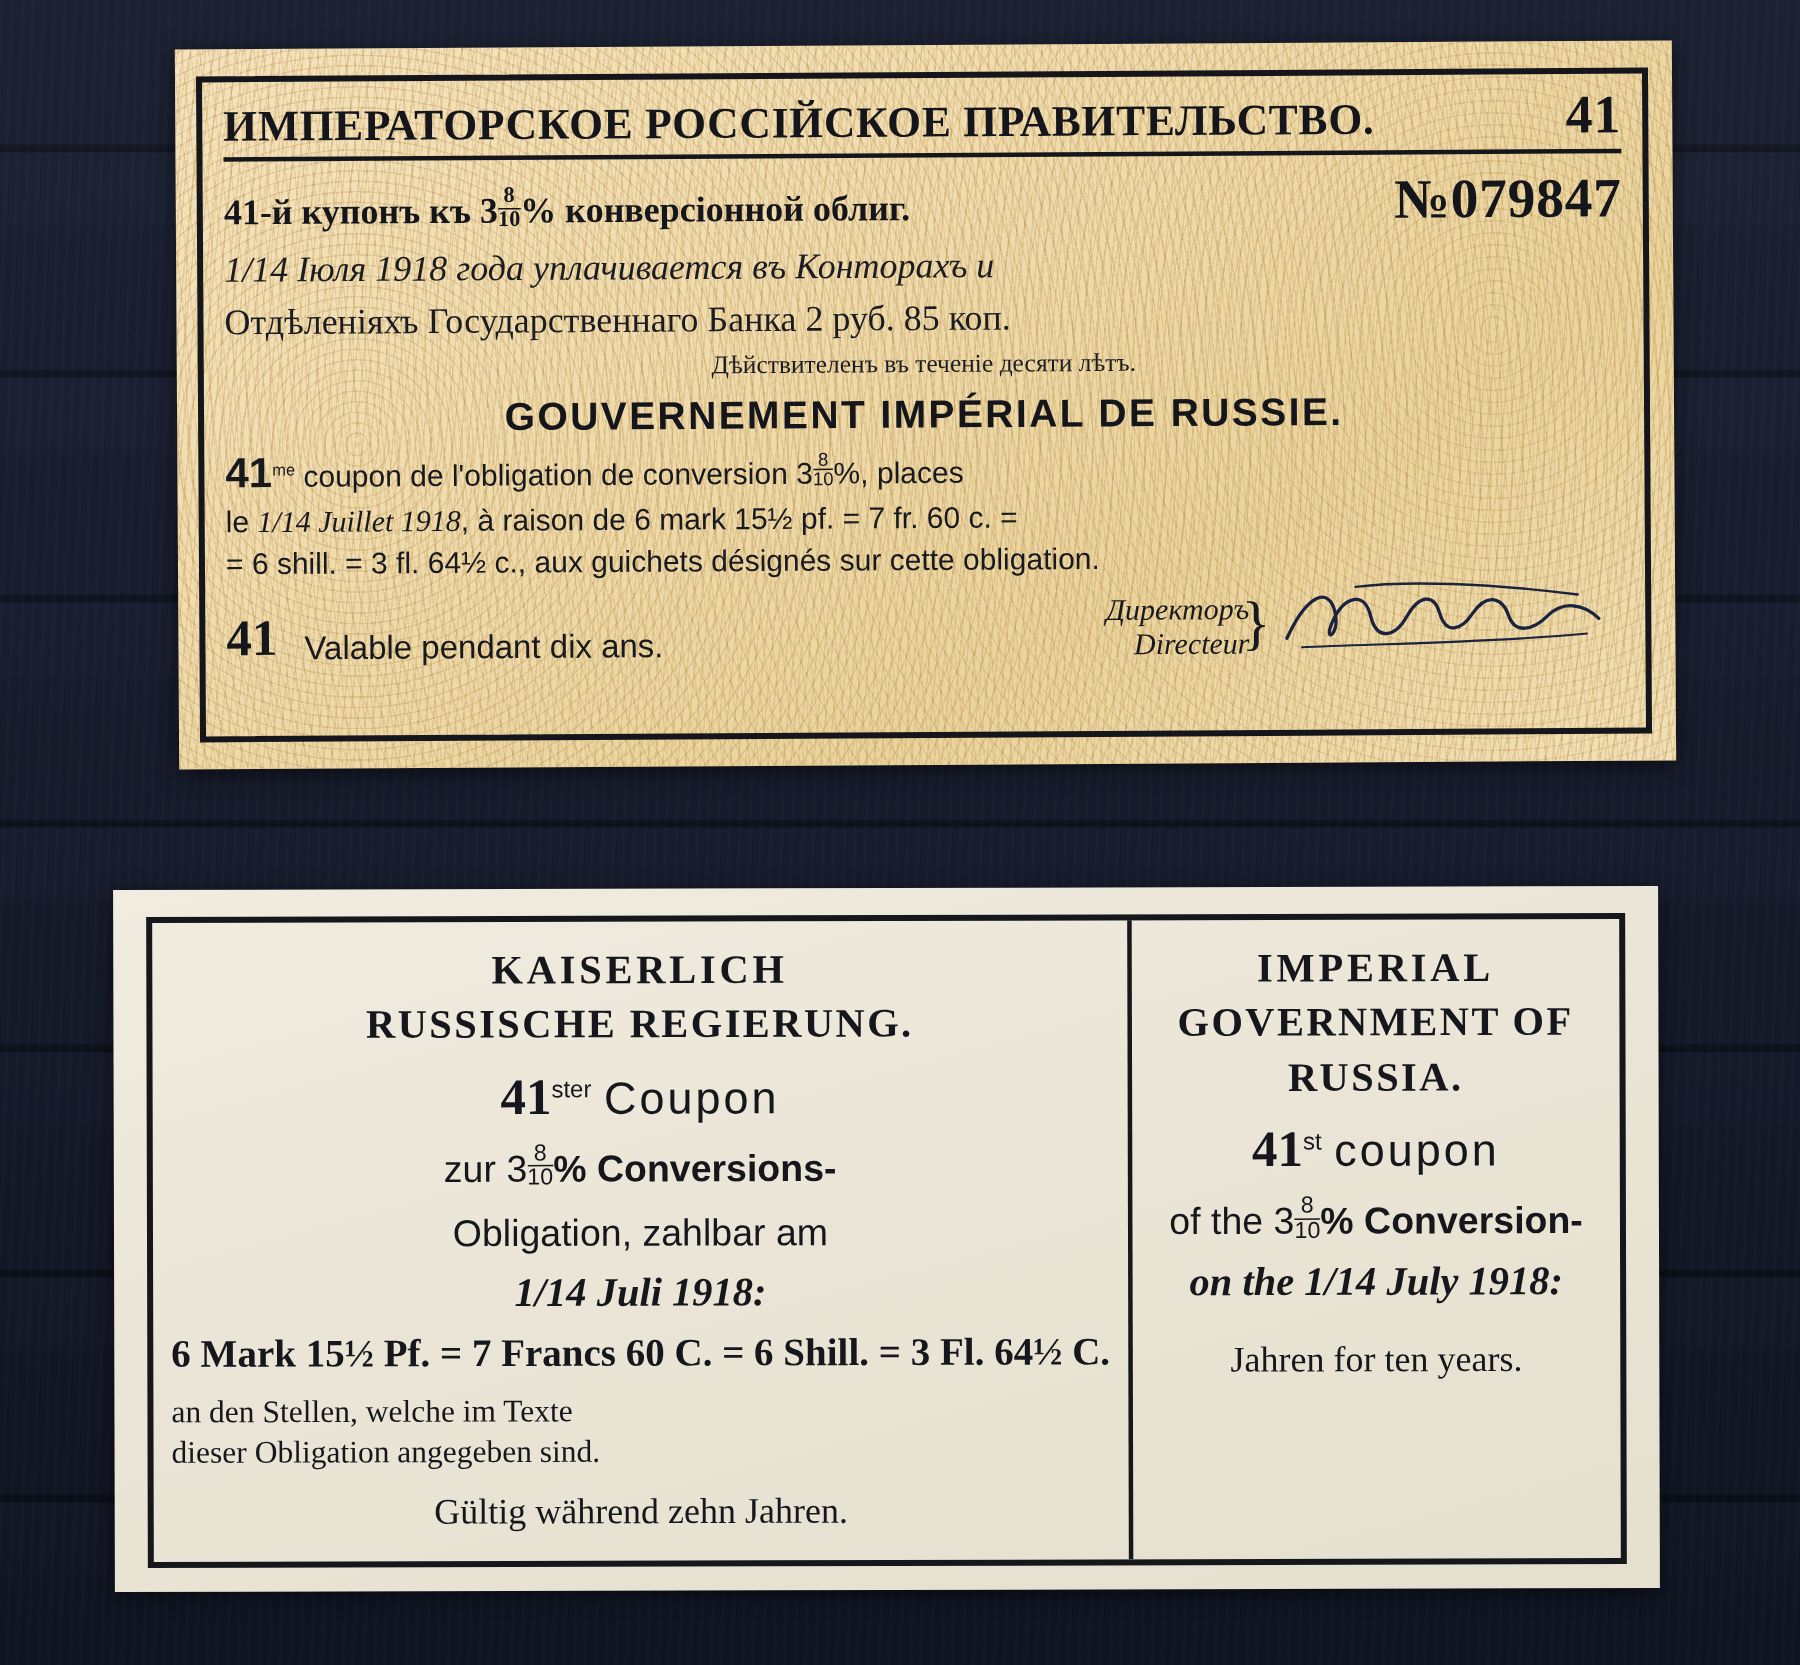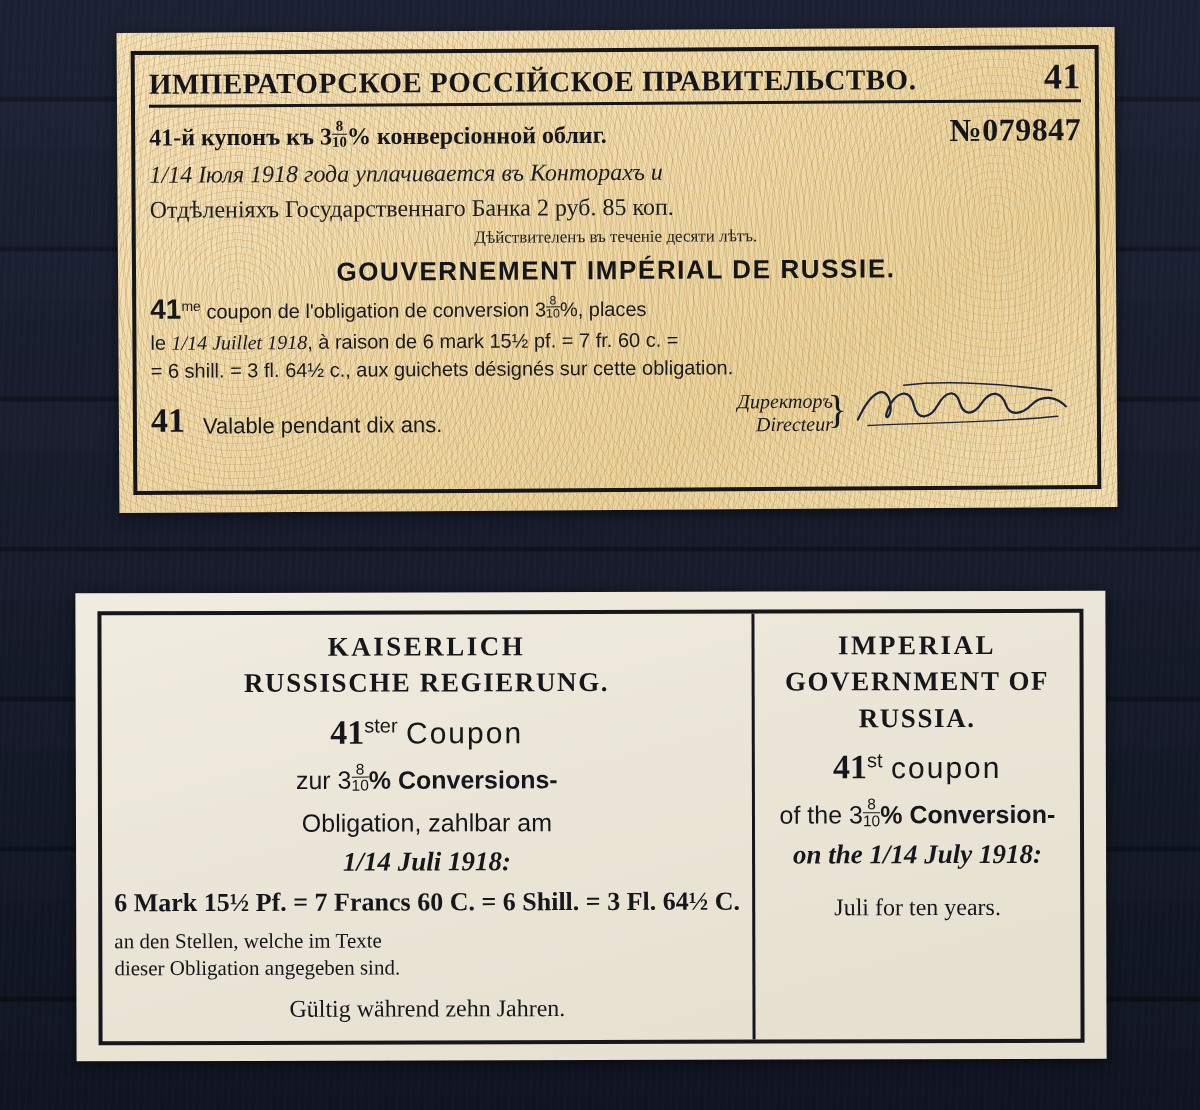--- a/index.html
+++ b/index.html
@@ -60,31 +60,31 @@
     border-bottom:3px solid #14161c;
     padding-bottom:2px;
   }
   .c1-title .t{font-size:29px;color:#14161c;white-space:nowrap;}
   .c1-title .n{font-size:36px;color:#14161c;font-weight:bold;padding-left:8px;}
   .c1-line2{
     display:flex;align-items:baseline;justify-content:space-between;
     margin-top:9px;
   }
   .c1-line2 .a{font-size:24px;font-weight:bold;color:#14161c;white-space:nowrap;}
-  .c1-line2 .b{font-size:32px;font-weight:bold;color:#14161c;letter-spacing:0.5px;}
+  .c1-line2 .b{font-size:37px;font-weight:bold;color:#14161c;letter-spacing:0.5px;}
   .ru-line{font-size:24px;color:#1a1c22;margin-top:7px;line-height:1.18;}
   .ru-line .it{font-style:italic;}
   .ru-small{font-size:17px;text-align:center;color:#1a1c22;margin-top:5px;}
   .fr-title{
     text-align:center;font-size:26px;letter-spacing:1.6px;
     color:#14161c;margin-top:8px;font-family:"Liberation Sans",sans-serif;font-weight:600;
   }
   .fr-line{font-size:20px;color:#17191f;margin-top:4px;line-height:1.22;font-family:"Liberation Sans",sans-serif;}
   .fr-line .big{font-size:28px;font-weight:bold;}
-  .fr-line .sup{font-size:14px;vertical-align:super;}
+  .fr-line .sup{font-size:11px;vertical-align:super;}
   .fr-line .it{font-family:"Liberation Serif",serif;font-style:italic;font-weight:normal;}
   .c1-foot{
     display:flex;align-items:flex-end;margin-top:10px;gap:18px;
   }
   .c1-foot .num{font-size:34px;font-weight:bold;color:#14161c;}
   .c1-foot .valable{font-size:22px;color:#17191f;font-family:"Liberation Sans",sans-serif;}
   .c1-foot .dir{margin-left:auto;text-align:right;font-style:italic;font-size:20px;line-height:1.15;color:#17191f;position:relative;padding-right:250px;}
   .brace{position:absolute;right:236px;top:2px;font-size:40px;line-height:0.9;font-style:normal;}
   .signature{
     position:absolute;right:6px;top:-10px;width:225px;height:52px;
@@ -110,21 +110,21 @@
   }
   .col{
     flex:1;padding:14px 12px 8px 12px;box-sizing:border-box;
     text-align:center;color:#15171d;
   }
   .col.left{border-right:3px solid #15171d;}
   .c2-head{font-size:27px;font-weight:bold;letter-spacing:2.5px;line-height:1.35;font-family:"Liberation Serif",serif;}
   .c2-head .l2{letter-spacing:1.6px;}
   .c2-coupon{font-size:30px;margin-top:12px;font-family:"Liberation Sans",sans-serif;}
   .c2-coupon .n{font-size:34px;font-weight:bold;font-family:"Liberation Serif",serif;}
-  .c2-coupon .sup{font-size:20px;vertical-align:super;}
+  .c2-coupon .sup{font-size:16px;vertical-align:super;}
   .c2-coupon .sp{letter-spacing:2px;text-align:right;}
   .c2-body{font-size:25px;margin-top:10px;line-height:1.3;font-family:"Liberation Sans",sans-serif;}
   .c2-body b{font-weight:bold;}
   .c2-date{font-size:27px;font-style:italic;font-weight:bold;margin-top:8px;font-family:"Liberation Serif",serif;}
   .c2-amount{
     font-size:26px;font-weight:bold;margin-top:10px;white-space:nowrap;
     font-family:"Liberation Serif",serif;
   }
   .c2-fine{font-size:21px;margin-top:10px;line-height:1.28;text-align:justify;font-family:"Liberation Serif",serif;}
   .c2-valid{font-size:24px;margin-top:14px;font-family:"Liberation Serif",serif;}
@@ -224,17 +224,17 @@
         <span class="sp">coupon</span>
       </div>
       <div class="c2-body">
         <span>of the 3</span><span class="frac"><i>8</i><i class="den">10</i></span><b>% Conversion-</b>
       </div>
       <div class="c2-date">
         <span>on the</span>
         <span>1/14 July 1918:</span>
       </div>
       <div class="spacer"></div>
-      <div class="c2-valid">Juli for ten years.</div>
+      <div class="c2-valid">Jahren for ten years.</div>
     </div>
 
   </div>
 </div>
 
 </body></html>

